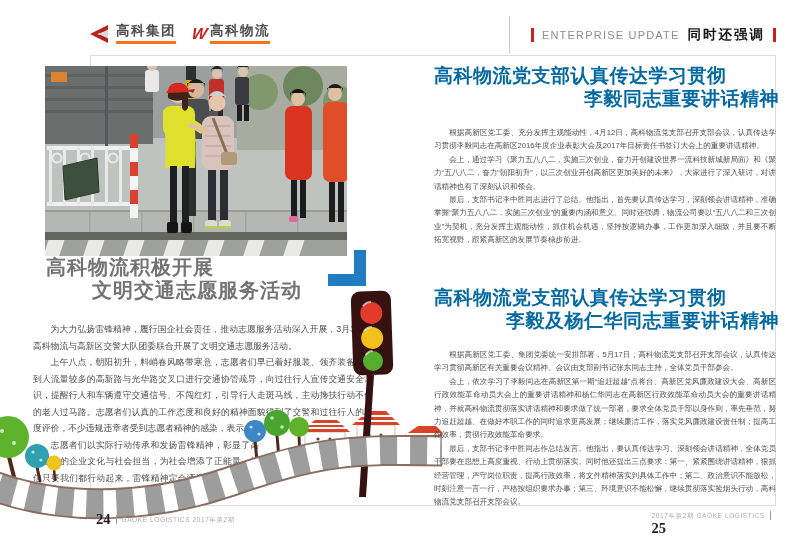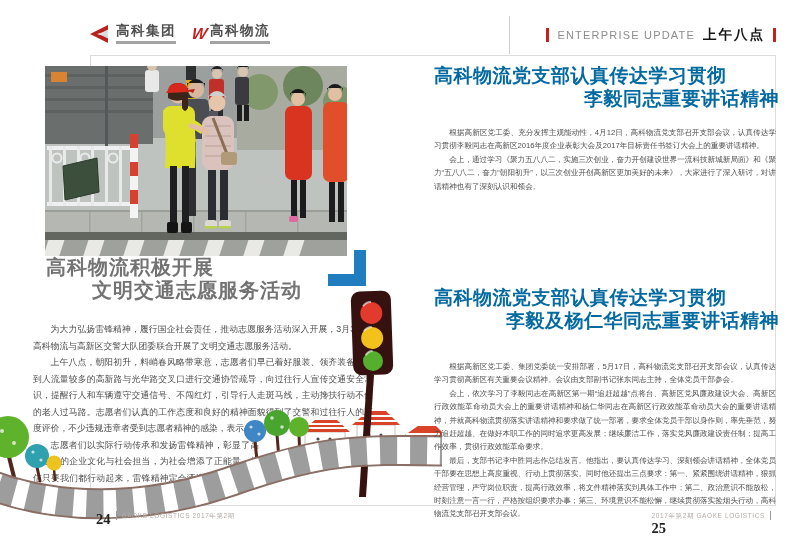--- a/index.html
+++ b/index.html
@@ -6,21 +6,21 @@
   html,body { background:#ffffff; }
   .spread {
     position:relative; width:800px; height:547px; background:#fff;
     font-family:"Liberation Sans", sans-serif; overflow:hidden;
   }
   
   .logo-block { position:absolute; left:86px; top:22px; height:24px; display:flex; align-items:center; }
   .logo-chevron { margin-right:6px; }
   .logo-text {
     font-size:13.5px; font-weight:bold; color:#4f4f4f; letter-spacing:1.5px;
-    line-height:1; padding-bottom:3px; border-bottom:3px solid #a3a3a3;
+    line-height:1; padding-bottom:3px; border-bottom:3px solid #f97316;
   }
   .logo-w {
     font-size:16px; font-weight:bold; font-style:italic; color:#c6211f;
     margin:0 3px 0 16px; transform:skewX(-10deg); line-height:1;
   }
   .header-divider { position:absolute; left:509px; top:16px; width:1px; height:38px; background:#cfcfcf; }
   .section-block { position:absolute; right:24px; top:26px; display:flex; align-items:center; gap:8px; }
   .red-bar { width:3px; height:14px; background:#c6211f; }
   .section-en { color:#8d8d8d; font-size:11px; letter-spacing:1.2px; }
   .section-cn { color:#141414; font-weight:bold; font-size:13.5px; letter-spacing:2px; }
@@ -60,25 +60,25 @@
   .r-title {
     position:absolute; left:434px; font-size:19px; line-height:23px;
     font-weight:bold; color:#0369a1; letter-spacing:0.5px; width:345px;
   }
   .r-title .line2 { display:block;text-align:right; }
   .t1 { top:64px; } .t2 { top:286px; }
   .r-body {
     position:absolute; left:434px; width:342px;
     font-size:7.6px; line-height:13.4px; color:#4f4f4f; text-align:justify;
   }
-  .b1 { top:126px; } .b2 { top:348px;margin-top:12px; }
+  .b1 { top:126px; } .b2 { top:348px; }
   .r-body p { margin:0; text-indent:2em; }
 
   
-  .footer-left { position:absolute; left:96px; top:511px; display:flex; align-items:flex-start; }
+  .footer-left { position:absolute; left:96px; top:511px; display:flex; align-items:center; }
   .footer-right { position:absolute; right:24px; top:511px; display:flex; align-items:flex-start;flex-direction:column; }
   .page-num { font-family:"Liberation Serif", serif; font-size:14.5px; font-weight:bold; color:#222; }
   .footer-caption {
     font-size:6.5px; color:#b3aba7; letter-spacing:0.6px; line-height:9px;
   }
   .footer-left .footer-caption { border-left:1px solid #9a9a9a; margin-left:5px; padding-left:5px; }
   .footer-right .footer-caption { border-right:1px solid #9a9a9a; margin-right:5px; padding-right:5px; }
 </style>
 </head>
 <body>
@@ -91,21 +91,21 @@
       <path d="M22 5.5 L13 10 L22 14.5 Z" fill="#d9dbdd"></path>
     </svg>
     <span class="logo-text">高科集团</span>
     <span class="logo-w">W</span>
     <span class="logo-text">高科物流</span>
   </div>
   <div class="header-divider"></div>
   <div class="section-block">
     <span class="red-bar"></span>
     <span class="section-en">ENTERPRISE UPDATE</span>
-    <span class="section-cn">上午八点</span>
+    <span class="section-cn">同时还强调</span>
     <span class="red-bar"></span>
   </div>
 
   <div class="frame"></div>
   <div class="frame-stub stub-top"></div>
   <div class="frame-stub stub-bottom"></div>
 
   <figure class="photo">
     <svg width="302" height="190" viewBox="0 0 302 190">
       <rect x="0" y="0" width="302" height="190" fill="#bfc3c0"></rect>
@@ -324,20 +324,21 @@
     </g>
   </svg>
 
   <h3 class="r-title t1">
     <span class="line1">高科物流党支部认真传达学习贯彻</span>
     <span class="line2">李毅同志重要讲话精神</span>
   </h3>
   <div class="r-body b1">
     <p>根据高新区党工委、充分发挥主观能动性，4月12日，高科物流党支部召开支部会议，认真传达学习贯彻李毅同志在高新区2016年度企业表彰大会及2017年目标责任书签订大会上的重要讲话精神。</p>
     <p>会上，通过学习《聚力五八八二，实施三次创业，奋力开创建设世界一流科技新城新局面》和《聚力“五八八二，奋力“朝阳初升”，以三次创业开创高新区更加美好的未来》，大家进行了深入研讨，对讲话精神也有了深刻认识和领会。</p>
+    <p>最后，支部书记李中胜同志进行了总结。他指出，首先要认真传达学习，深刻领会讲话精神，准确掌握“聚力五八八二，实施三次创业”的重要内涵和意义。同时还强调，物流公司要以“五八八二和三次创业”为契机，充分发挥主观能动性，抓住机会机遇，坚持按逻辑办事，工作更加深入细致，并且要不断拓宽视野，跟紧高新区的发展节奏稳步前进。</p>
   </div>
 
   <h3 class="r-title t2">
     <span class="line1">高科物流党支部认真传达学习贯彻</span>
     <span class="line2">李毅及杨仁华同志重要讲话精神</span>
   </h3>
   <div class="r-body b2">
     <p>根据高新区党工委、集团党委统一安排部署，5月17日，高科物流党支部召开支部会议，认真传达学习贯彻高新区有关重要会议精神。会议由支部副书记张东同志主持，全体党员干部参会。</p>
     <p>会上，依次学习了李毅同志在高新区第一期“追赶超越”点将台、高新区党风廉政建设大会、高新区行政效能革命动员大会上的重要讲话精神和杨仁华同志在高新区行政效能革命动员大会的重要讲话精神，并就高科物流贯彻落实讲话精神和要求做了统一部署，要求全体党员干部以身作则，率先垂范，努力追赶超越、在做好本职工作的同时追求更高发展；继续廉洁工作，落实党风廉政建设责任制；提高工作效率，贯彻行政效能革命要求。</p>
     <p>最后，支部书记李中胜同志作总结发言。他指出，要认真传达学习、深刻领会讲话精神，全体党员干部要在思想上高度重视、行动上贯彻落实。同时他还提出三点要求：第一、紧紧围绕讲话精神，狠抓经营管理，严守岗位职责，提高行政效率，将文件精神落实到具体工作中；第二、政治意识不能放松，时刻注意一言一行，严格按组织要求办事；第三、环境意识不能松懈，继续贯彻落实捡烟头行动，高科物流党支部召开支部会议。</p>

